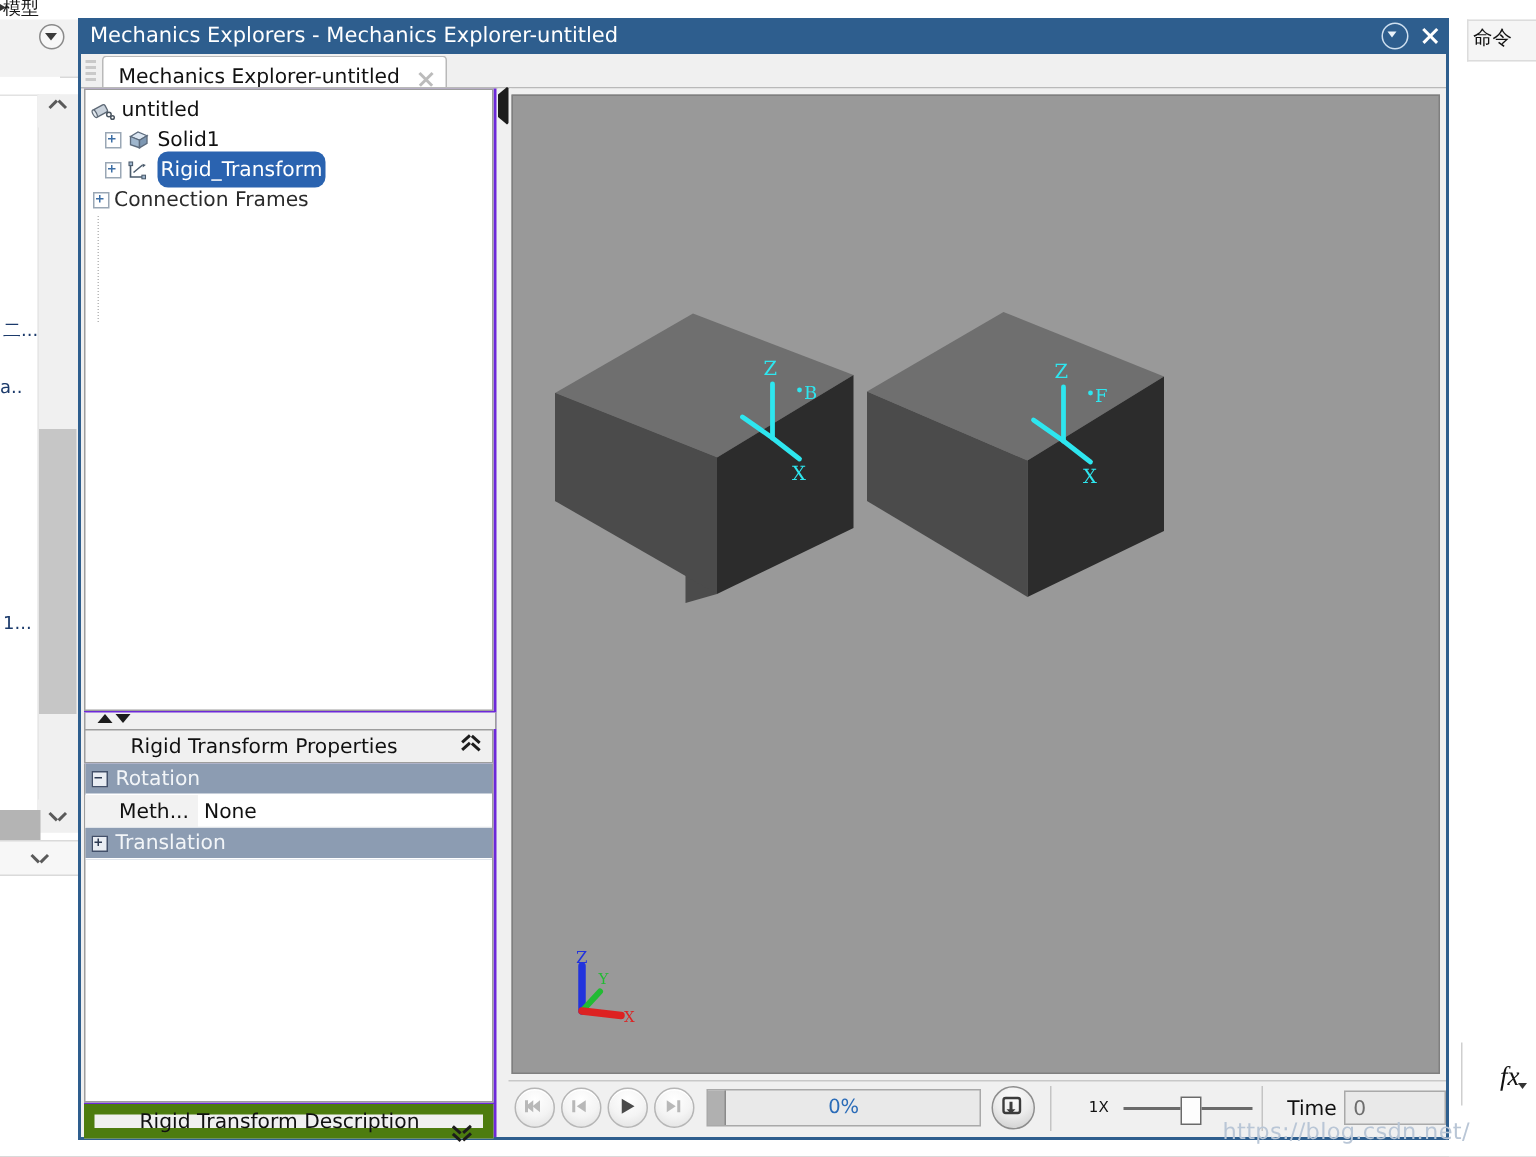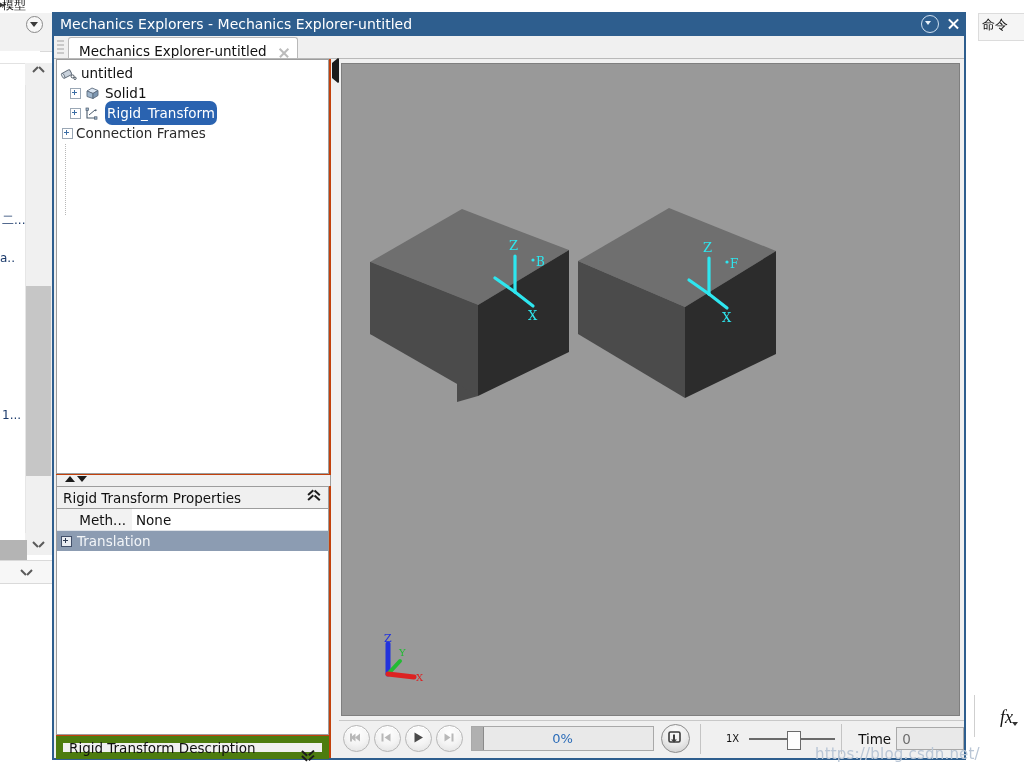--- a/index.html
+++ b/index.html
@@ -76,21 +76,21 @@
      border:1px solid #b9b9b9;border-bottom:none;border-radius:3px 3px 0 0;
      display:flex;align-items:flex-end;padding:0 7px 0 10px;box-sizing:border-box;}
   .mx-tab-label{font-size:13.5px;color:#111;font-family:"DejaVu Sans", sans-serif;white-space:nowrap;}
   .mx-tab-close{margin-left:11px;width:12px;height:12px;position:relative;opacity:.45;}
   .mx-tab-close:before,.mx-tab-close:after{content:"";position:absolute;left:0;top:5px;width:12px;height:1.6px;background:#6b6b6b;}
   .mx-tab-close:before{transform:rotate(45deg);}
   .mx-tab-close:after{transform:rotate(-45deg);}
   .mx-tabstrip-line{position:absolute;left:0;top:44px;width:910px;height:1px;background:#b9b9b9;}
 
   
-  .mx-left{position:absolute;left:2px;top:45px;width:275px;height:699px;background:#c2410c;}
+  .mx-left{position:absolute;left:2px;top:45px;width:275px;height:699px;background:#6d28d9;}
   .tree-panel{position:absolute;left:0px;top:0px;width:273px;height:415px;background:#fff;border:1px solid #9d9d9d;box-sizing:border-box;}
   .tree-row{position:relative;height:20px;display:flex;align-items:center;white-space:nowrap;padding-left:3px;}
   .tree-label{font-size:13.5px;color:#111;font-family:"DejaVu Sans", sans-serif;}
   .tree-label.sel{background:#2a63b0;color:#fff;padding:4px 2px;border-radius:7px;}
   .tree-label.faint{color:#2b2b2b;}
   .exp-box{width:9px;height:9px;border:1px solid #9aa7b5;background:#fff;position:relative;margin-right:3px;flex:0 0 auto;}
   .exp-box:before{content:"";position:absolute;left:1px;top:3px;width:5px;height:1px;background:#3c6ea5;}
   .exp-box.plus:after{content:"";position:absolute;left:3px;top:1px;width:1px;height:5px;background:#3c6ea5;}
   .dotline{position:absolute;left:8px;width:1px;background:repeating-linear-gradient(to bottom,#b8b8b8 0 1px,transparent 1px 2px);}
   .ico{width:17px;height:15px;margin-right:4px;position:relative;flex:0 0 auto;}
@@ -98,21 +98,21 @@
   .indent{width:10px;flex:0 0 auto;}
 
   
   .mx-splitter{position:absolute;left:0px;top:416px;width:273px;height:11px;background:#f0f0f0;border-left:1px solid #9d9d9d;border-right:1px solid #9d9d9d;}
   .spl-arrows{position:absolute;left:8px;top:1px;display:flex;gap:2px;}
   .tri-up{width:0;height:0;border-left:5px solid transparent;border-right:5px solid transparent;border-bottom:6px solid #1c1c1c;}
   .tri-dn{width:0;height:0;border-left:5px solid transparent;border-right:5px solid transparent;border-top:6px solid #1c1c1c;}
 
   .props-hdr{position:absolute;left:0px;top:427px;width:273px;height:23px;background:#f0f0f0;
      border:1px solid #9d9d9d;box-sizing:border-box;display:flex;align-items:center;}
-  .props-hdr-title{font-size:13.5px;color:#111;padding-left:6px;font-family:"DejaVu Sans", sans-serif;}
+  .props-hdr-title{font-size:13.5px;color:#111;padding-left:6px;font-family:"DejaVu Sans", sans-serif;margin-left:24px;}
   .dblchev{position:absolute;right:9px;top:5px;width:11px;height:12px;}
   .dblchev span{position:absolute;left:0;width:11px;height:6px;}
   .dblchev span:before,.dblchev span:after{content:"";position:absolute;top:2px;width:6.5px;height:1.7px;background:#1c1c1c;}
   .dblchev.up span:before{left:0;transform:rotate(-42deg);transform-origin:left center;}
   .dblchev.up span:after{right:0;transform:rotate(42deg);transform-origin:right center;}
   .dblchev.down span:before{left:0;transform:rotate(42deg);transform-origin:left center;}
   .dblchev.down span:after{right:0;transform:rotate(-42deg);transform-origin:right center;}
 
   .props-body{position:absolute;left:0px;top:450px;width:273px;height:226px;background:#fff;
      border:1px solid #9d9d9d;border-top:none;box-sizing:border-box;}
@@ -294,20 +294,24 @@
 
       <div class="props-hdr">
         <span class="props-hdr-title">Rigid Transform Properties</span>
         <span class="dblchev up">
           <span style="top:0;"></span>
             <span style="top:5px;"></span>
         </span>
       </div>
 
       <div class="props-body">
+        <div class="prop-group">
+          <span class="gbox"></span>
+          <span class="prop-group-label">Rotation</span>
+        </div>
         <div class="prop-row">
           <span class="prop-name">Meth...</span>
           <span class="prop-val">None</span>
         </div>
         <div class="prop-group">
           <span class="gbox plus"></span>
           <span class="prop-group-label">Translation</span>
         </div>
       </div>
 

